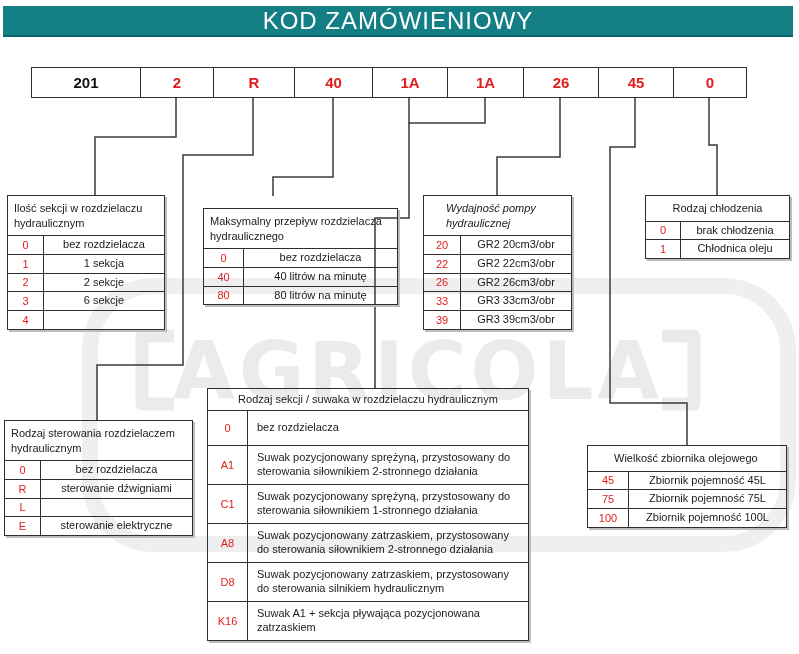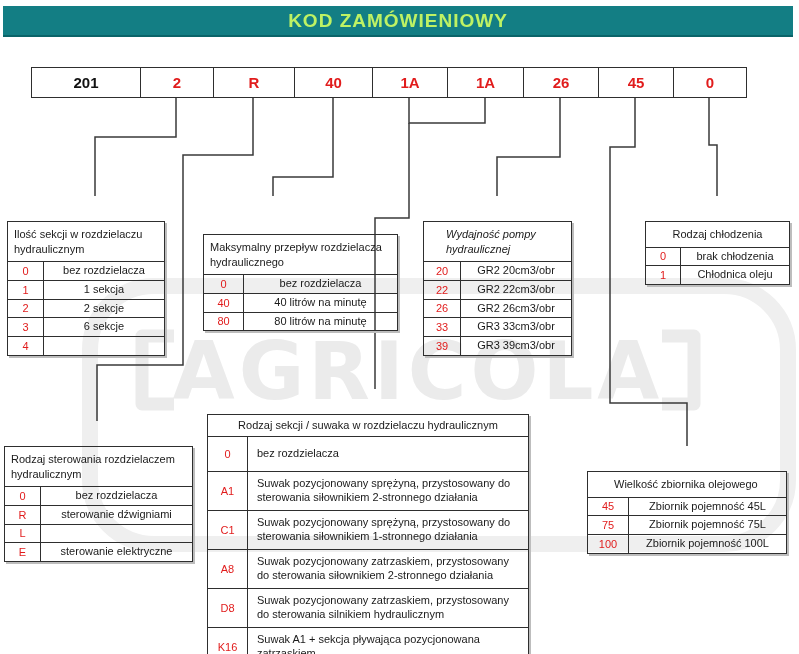--- a/index.html
+++ b/index.html
@@ -1,34 +1,34 @@
 <!DOCTYPE html>
 <html><head>
 <meta charset="utf-8">
 <style>
   html,body{margin:0;padding:0;background:#ffffff;}
   #screen{position:relative;width:799px;height:654px;overflow:hidden;background:#fff;
           font-family:"Liberation Sans",sans-serif;color:#1a1a1a;}
   
   .banner{position:absolute;left:3px;top:6px;width:790px;height:29px;background:#137E84;
           border-bottom:2px solid #0a6469;display:flex;align-items:center;justify-content:center;}
-  .banner span{color:#bef264;font-weight:bold;font-size:19px;letter-spacing:1px;}
+  .banner span{color:#ffffff;font-weight:normal;font-size:24px;letter-spacing:1px;}
   
   .coderow{position:absolute;left:31px;top:67px;height:31px;display:flex;
            border:1.6px solid #2e2e2e;box-sizing:border-box;background:transparent;z-index:3;}
   .cc{display:flex;align-items:center;justify-content:center;font-weight:bold;font-size:15px;
       color:#E11C1C;border-right:1.5px solid #2e2e2e;box-sizing:border-box;}
   .cc:last-child{border-right:none;}
   .cc.black{color:#111;}
   
   .layer{position:absolute;left:0;top:0;z-index:0;}
   .lines{z-index:2;}
   
   .tbl{position:absolute;border:1.6px solid #2e2e2e;box-shadow:2px 2px 0 #bdbdbd;
-       font-size:11px;box-sizing:border-box;background:transparent;z-index:3;margin-top:26px;}
+       font-size:11px;box-sizing:border-box;background:transparent;z-index:3;}
   .hdr{border-bottom:1.5px solid #2e2e2e;padding:5px 6px;line-height:1.32;}
   .hdr.center{text-align:center;}
   .row{display:flex;border-bottom:1.4px solid #2e2e2e;min-height:17.5px;}
   .row:last-child{border-bottom:none;}
   .key{flex:0 0 auto;border-right:1.4px solid #2e2e2e;color:#E11C1C;display:flex;
        align-items:center;justify-content:center;box-sizing:border-box;}
   .desc{flex:1;display:flex;align-items:center;justify-content:center;
         padding:2px 5px;line-height:1.25;}
   .t3 .row{min-height:17.6px;text-align:center;}
   .t7 .row{min-height:16.6px;}

